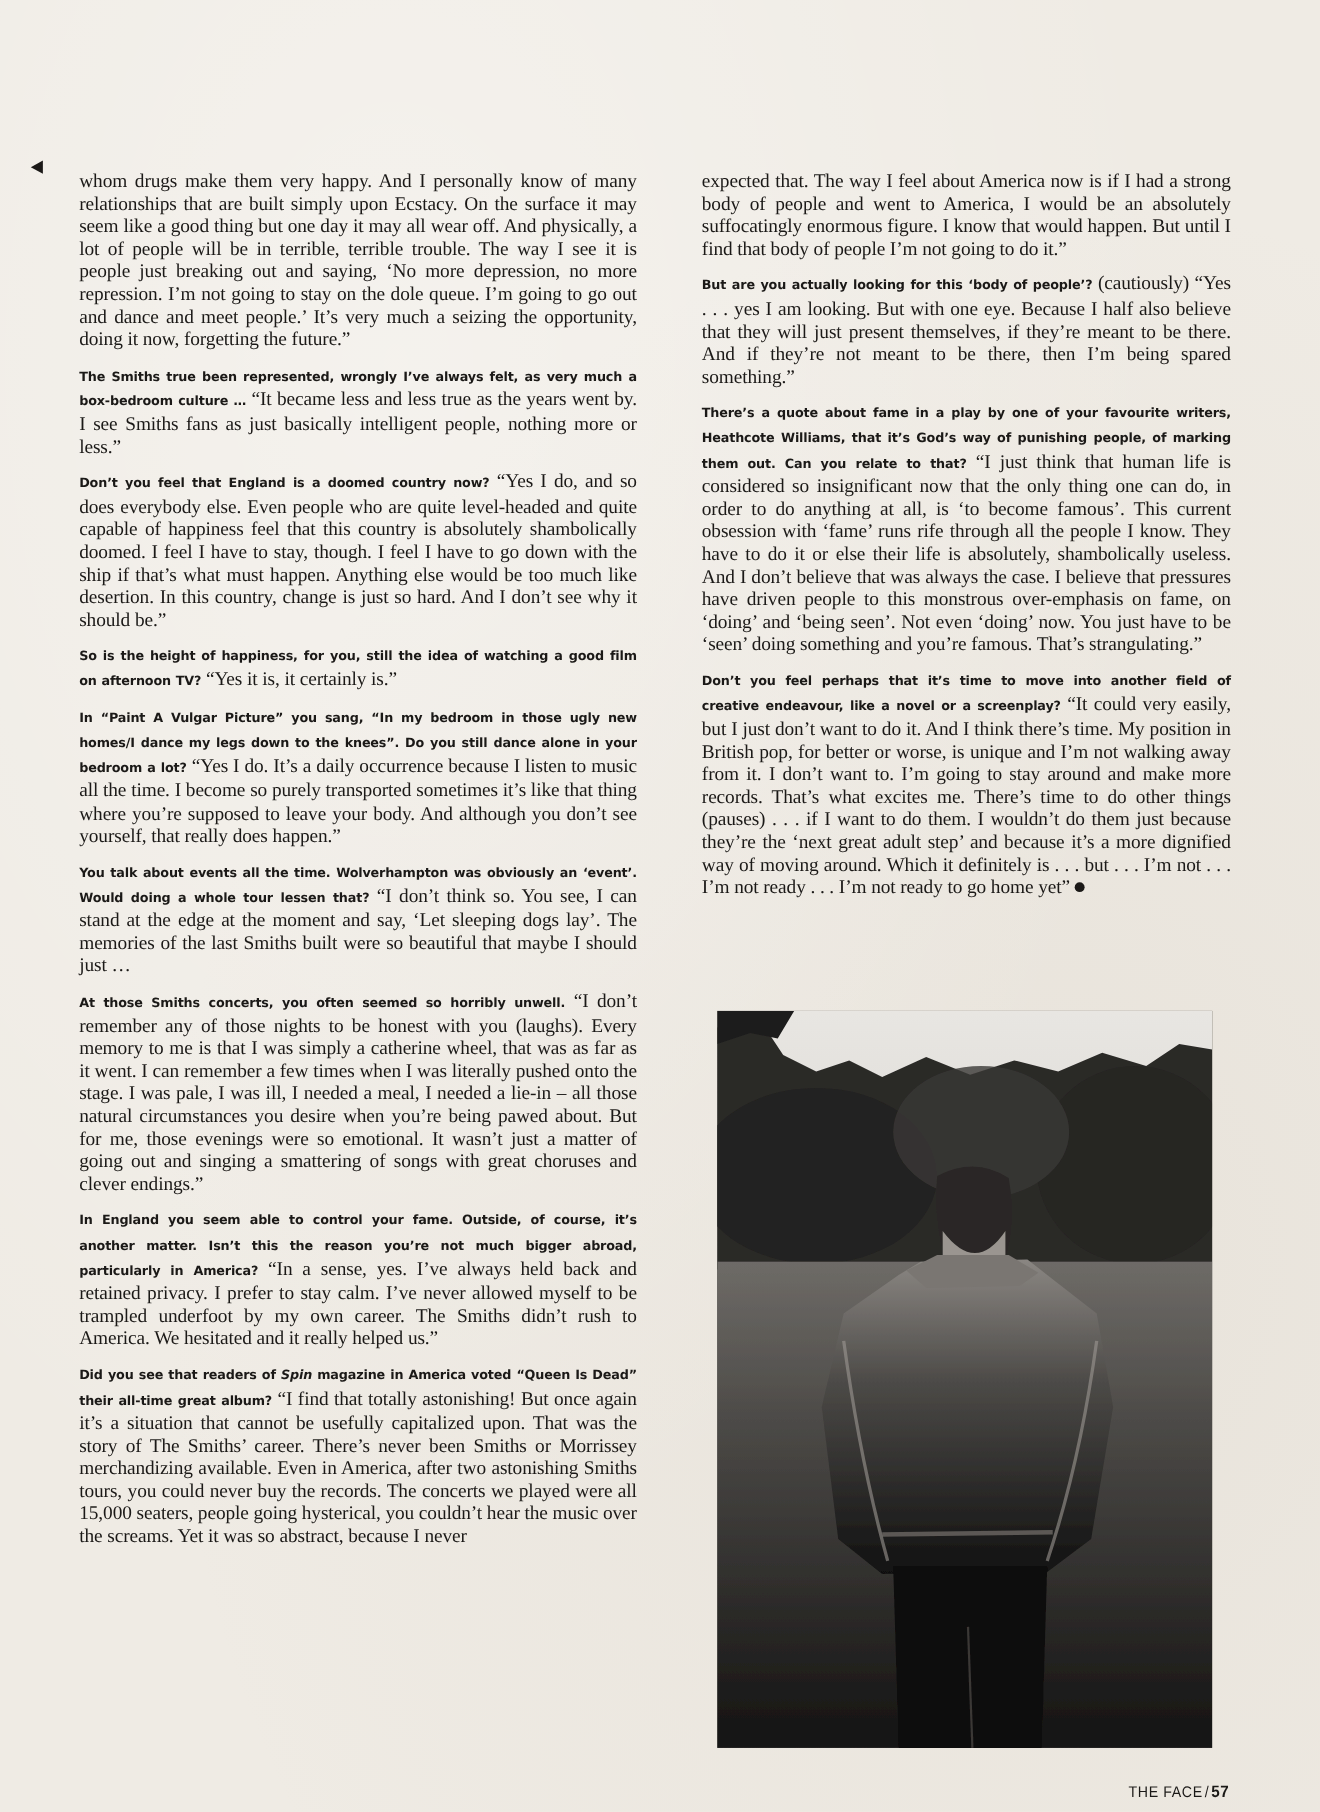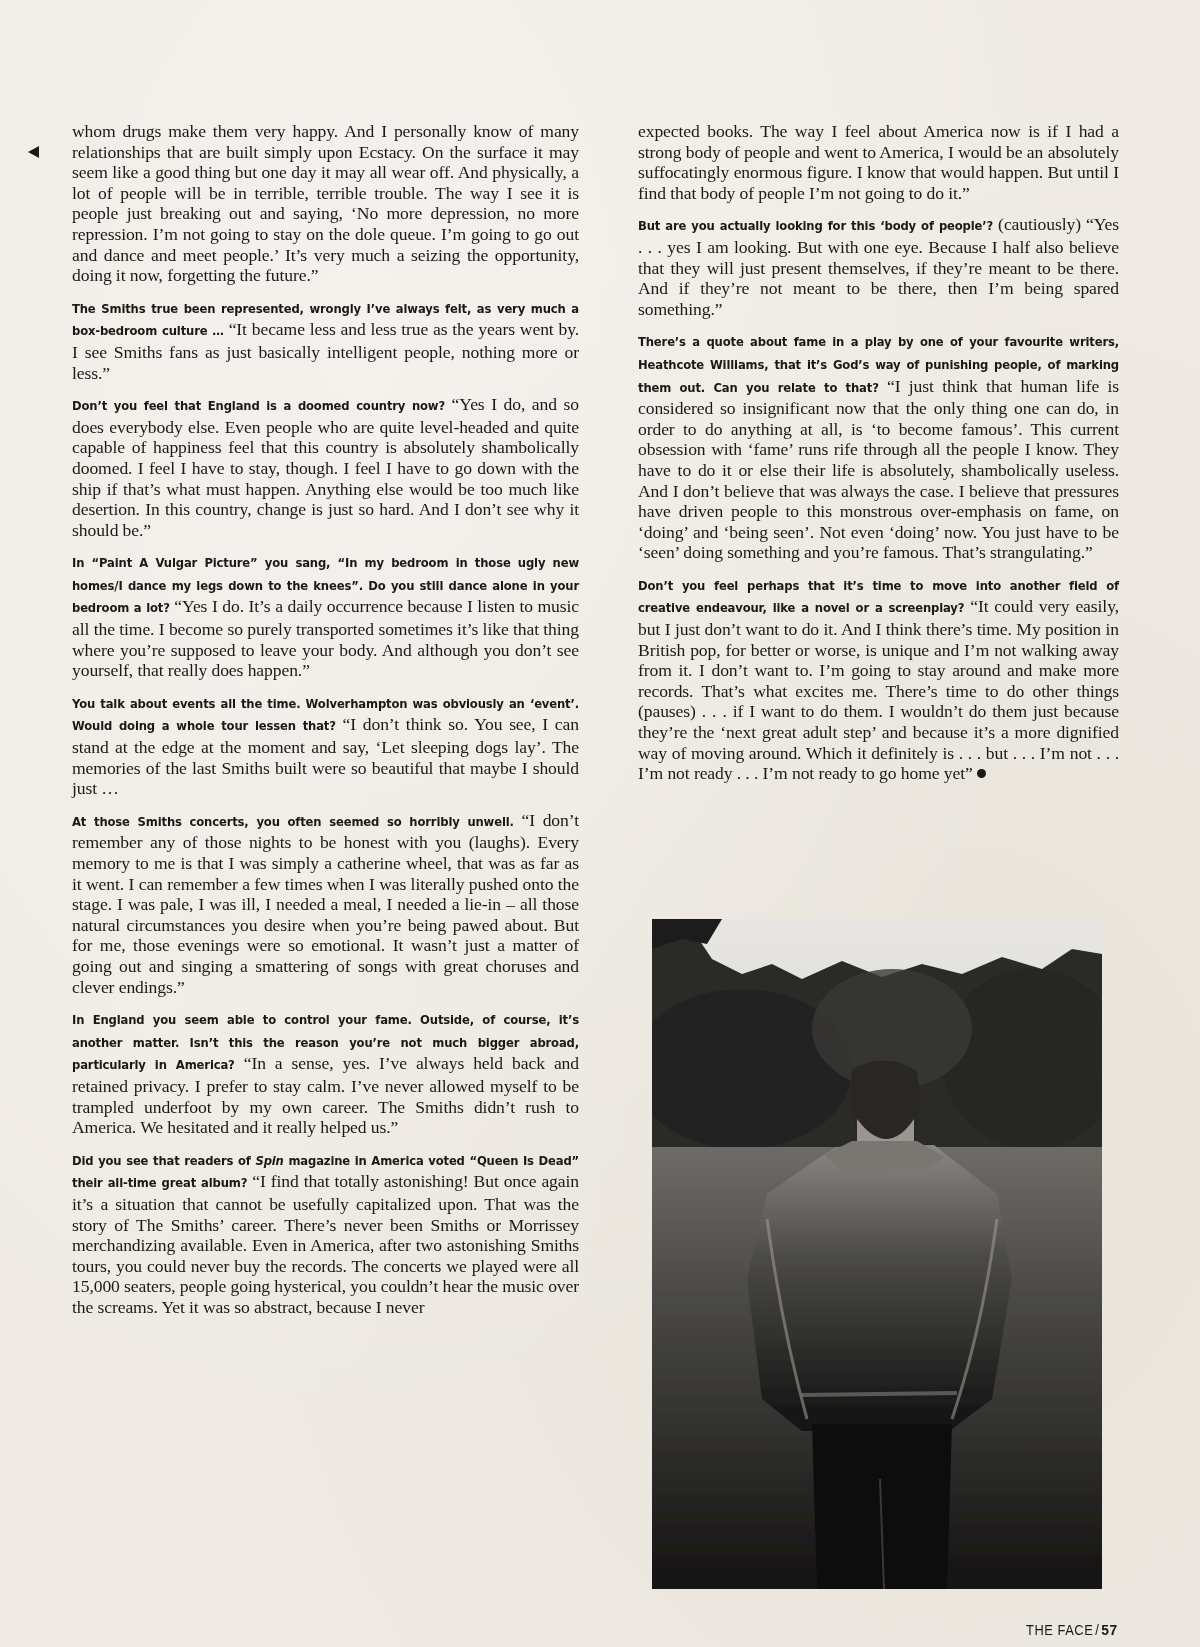--- a/index.html
+++ b/index.html
@@ -5,21 +5,21 @@
   html, body { margin: 0; padding: 0; }
   body {
     width: 1200px; height: 1647px; position: relative; overflow: hidden;
     background: #efebe4;
     background-image:
       radial-gradient(ellipse at 30% 20%, rgba(255,255,255,0.35), rgba(255,255,255,0) 60%),
       radial-gradient(ellipse at 80% 70%, rgba(200,190,175,0.18), rgba(200,190,175,0) 60%);
     color: #1b1917;
   }
   .col {
-    position: absolute; top: 121px;
+    position: absolute; top: 154px;
     font-family: "Liberation Serif", "DejaVu Serif", serif;
     font-size: 17.6px; line-height: 20.6px; text-align: justify;
     letter-spacing: -0.1px;
   }
   .col.left { left: 72px; width: 507px; }
   .col.right { left: 638px; width: 481px; }
   .para { margin: 0 0 11px 0; hyphens: none; }
   .q {
     font-family: "DejaVu Sans", "Liberation Sans", sans-serif;
     font-weight: bold; font-size: 11.6px; letter-spacing: -0.15px;
@@ -61,39 +61,42 @@
   <p class="para">
     <span class="a">whom drugs make them very happy. And I personally know of many relationships that are built simply upon Ecstacy. On the surface it may seem like a good thing but one day it may all wear off. And physically, a lot of people will be in terrible, terrible trouble. The way I see it is people just breaking out and saying, ‘No more depression, no more repression. I’m not going to stay on the dole queue. I’m going to go out and dance and meet people.’ It’s very much a seizing the opportunity, doing it now, forgetting the future.”</span>
   </p>
   <p class="para">
     <span class="q">The Smiths true been represented, wrongly I’ve always felt, as very much a box-bedroom culture …</span><span class="a"> “It became less and less true as the years went by. I see Smiths fans as just basically intelligent people, nothing more or less.”</span>
   </p>
   <p class="para">
     <span class="q">Don’t you feel that England is a doomed country now?</span><span class="a"> “Yes I do, and so does everybody else. Even people who are quite level-headed and quite capable of happiness feel that this country is absolutely shambolically doomed. I feel I have to stay, though. I feel I have to go down with the ship if that’s what must happen. Anything else would be too much like desertion. In this country, change is just so hard. And I don’t see why it should be.”</span>
   </p>
   <p class="para">
+    <span class="q">So is the height of happiness, for you, still the idea of watching a good film on afternoon TV?</span><span class="a"> “Yes it is, it certainly is.”</span>
+  </p>
+  <p class="para">
     <span class="q">In “Paint A Vulgar Picture” you sang, “In my bedroom in those ugly new homes/I dance my legs down to the knees”. Do you still dance alone in your bedroom a lot?</span><span class="a"> “Yes I do. It’s a daily occurrence because I listen to music all the time. I become so purely transported sometimes it’s like that thing where you’re supposed to leave your body. And although you don’t see yourself, that really does happen.”</span>
   </p>
   <p class="para">
     <span class="q">You talk about events all the time. Wolverhampton was obviously an ‘event’. Would doing a whole tour lessen that?</span><span class="a"> “I don’t think so. You see, I can stand at the edge at the moment and say, ‘Let sleeping dogs lay’. The memories of the last Smiths built were so beautiful that maybe I should just …</span>
   </p>
   <p class="para">
     <span class="q">At those Smiths concerts, you often seemed so horribly unwell.</span><span class="a"> “I don’t remember any of those nights to be honest with you (</span><span class="a it">laughs</span><span class="a">). Every memory to me is that I was simply a catherine wheel, that was as far as it went. I can remember a few times when I was literally pushed onto the stage. I was pale, I was ill, I needed a meal, I needed a lie-in – all those natural circumstances you desire when you’re being pawed about. But for me, those evenings were so emotional. It wasn’t just a matter of going out and singing a smattering of songs with great choruses and clever endings.”</span>
   </p>
   <p class="para">
     <span class="q">In England you seem able to control your fame. Outside, of course, it’s another matter. Isn’t this the reason you’re not much bigger abroad, particularly in America?</span><span class="a"> “In a sense, yes. I’ve always held back and retained privacy. I prefer to stay calm. I’ve never allowed myself to be trampled underfoot by my own career. The Smiths didn’t rush to America. We hesitated and it really helped us.”</span>
   </p>
   <p class="para">
     <span class="q">Did you see that readers of </span><span class="q" style="font-style:italic">Spin</span><span class="q"> magazine in America voted “Queen Is Dead” their all-time great album?</span><span class="a"> “I find that totally astonishing! But once again it’s a situation that cannot be usefully capitalized upon. That was the story of The Smiths’ career. There’s never been Smiths or Morrissey merchandizing available. Even in America, after two astonishing Smiths tours, you could never buy the records. The concerts we played were all 15,000 seaters, people going hysterical, you couldn’t hear the music over the screams. Yet it was so abstract, because I never</span>
   </p>
 </div>
 
 <div class="col right">
   <p class="para">
-    <span class="a">expected books. The way I feel about America </span><span class="a it">now</span><span class="a"> is if I had a strong body of people and went to America, I would be an absolutely suffocatingly enormous figure. I know that would happen. But until I find that body of people I’m not going to do it.”</span>
+    <span class="a">expected that. The way I feel about America </span><span class="a it">now</span><span class="a"> is if I had a strong body of people and went to America, I would be an absolutely suffocatingly enormous figure. I know that would happen. But until I find that body of people I’m not going to do it.”</span>
   </p>
   <p class="para">
     <span class="q">But are you actually looking for this ‘body of people’?</span><span class="a it"> (cautiously)</span><span class="a"> “Yes . . . yes I am looking. But with one eye. Because I half also believe that they will just present themselves, if they’re meant to be there. And if they’re not meant to be there, then I’m being spared something.”</span>
   </p>
   <p class="para">
     <span class="q">There’s a quote about fame in a play by one of your favourite writers, Heathcote Williams, that it’s God’s way of punishing people, of marking them out. Can you relate to that?</span><span class="a"> “I just think that human life is considered so insignificant now that the only thing one can do, in order to do anything at all, is ‘to become famous’. This current obsession with ‘fame’ runs rife through all the people I know. They have to do it or else their life is absolutely, shambolically useless. And I don’t believe that was always the case. I believe that pressures have driven people to this monstrous over-emphasis on fame, on ‘doing’ and ‘being seen’. Not even ‘doing’ now. You just have to be ‘seen’ doing something and you’re famous. That’s strangulating.”</span>
   </p>
   <p class="para">
     <span class="q">Don’t you feel perhaps that it’s time to move into another field of creative endeavour, like a novel or a screenplay?</span><span class="a"> “It could very easily, but I just don’t want to do it. And I think there’s time. My position in British pop, for better or worse, is unique and I’m not walking away from it. I don’t want to. I’m going to stay around and make more records. That’s what excites me. There’s time to do other things </span><span class="a it">(pauses)</span><span class="a"> . . . </span><span class="a it">if</span><span class="a"> I want to do them. I wouldn’t do them just because they’re the ‘next great adult step’ and because it’s a more dignified way of moving around. Which it definitely is . . . but . . . I’m not . . . I’m not ready . . . I’m not ready to go home yet”</span><span class="end-bullet"></span>
   </p>

